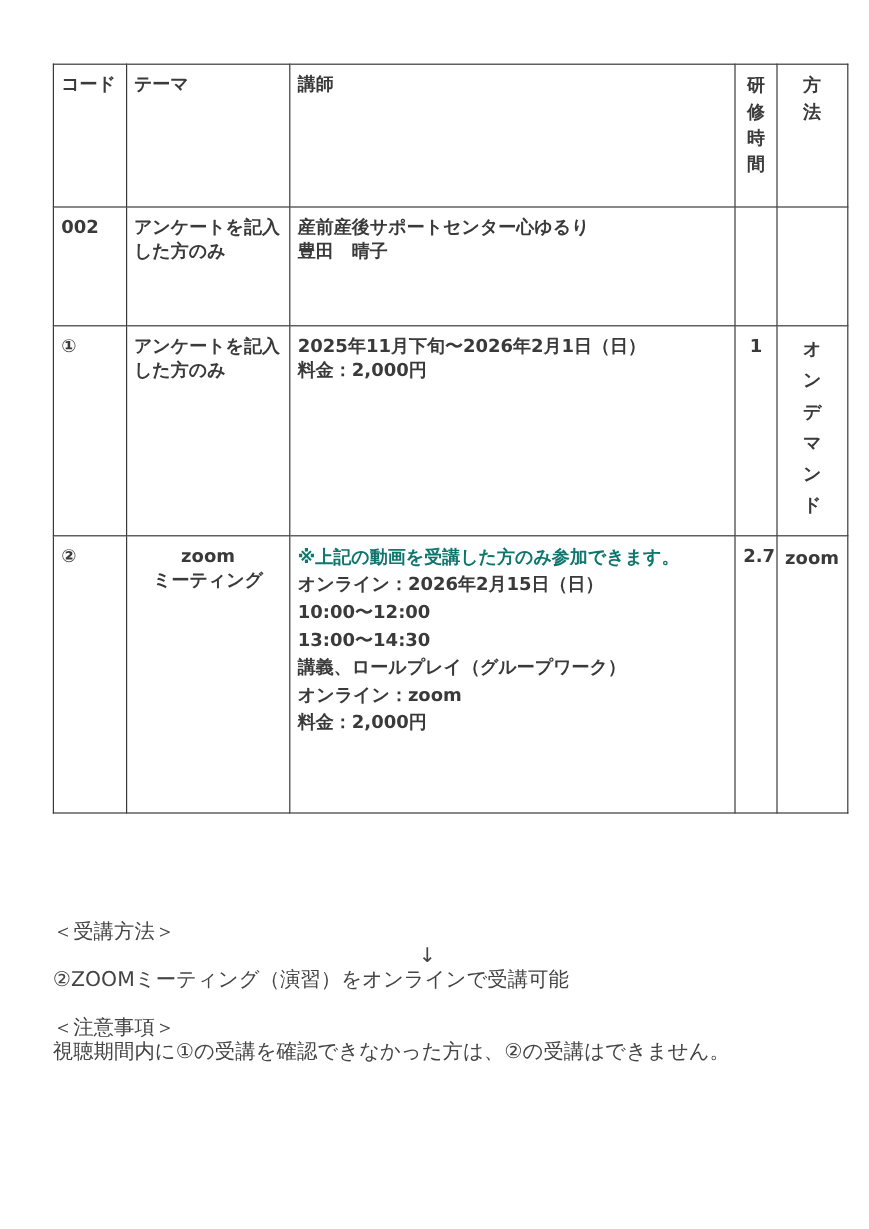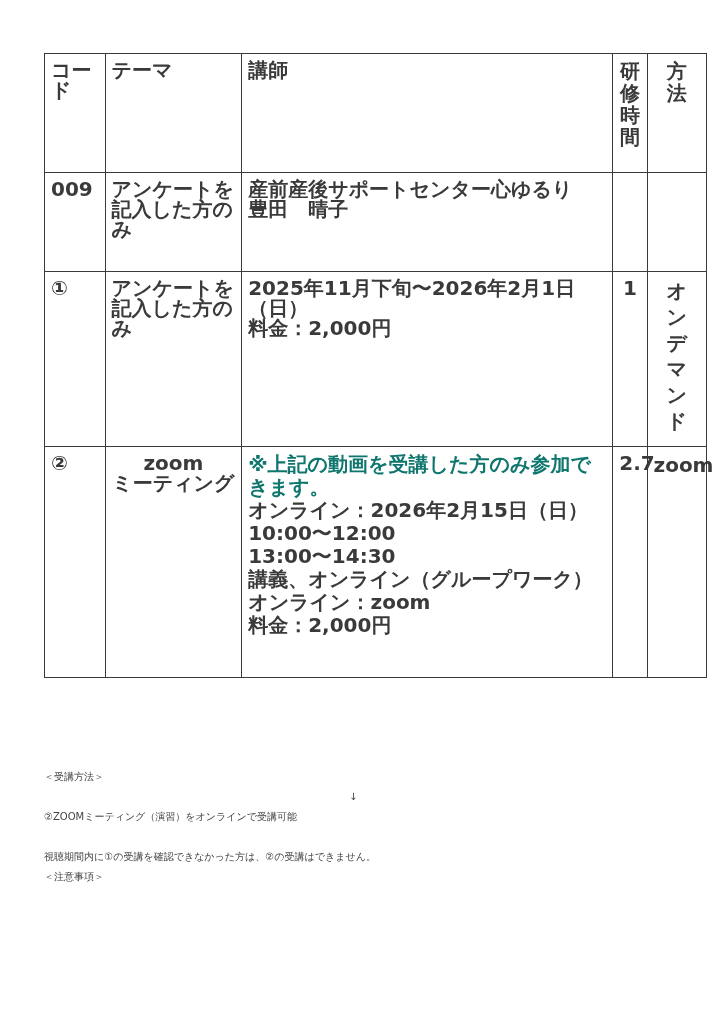--- a/index.html
+++ b/index.html
@@ -9,21 +9,21 @@
     color: #3a3a3a;
   }
   table.schedule {
     position: absolute; left: 44px; top: 53px;
     width: 663px; border-collapse: collapse; table-layout: fixed;
   }
   table.schedule td {
     border: 1.5px solid #3a3a3a;
     vertical-align: top;
     padding: 6px 6px 4px 6px;
-    font-size: 20px; font-weight: bold; line-height: 20px;
+    font-size: 15px; font-weight: bold; line-height: 20px;
     color: #3a3a3a;
   }
   .col1 { width: 55px; }
   .col2 { width: 124px; }
   .col3 { width: 337px; }
   .col4 { width: 31px; }
   .col5 { width: 54px; }
   .vert { display: block; text-align: center; line-height: 22px; }
   .vert span { display: block; }
   .hdr-row td { height: 108px; }
@@ -31,21 +31,21 @@
   .row-period td { height: 35px; padding-top: 12px; }
   .row-1 td { height: 164px; }
   .row-2 td { height: 218px; }
   .center { text-align: center; }
   .red { color: #0f766e; }
   .line { display: block; }
   .lh24 .line { line-height: 23px; }
   .zoom-method { font-size: 17px; text-align: center; padding-top: 8px !important; }
   .notes {
     position: absolute; left: 44px; top: 767px; width: 660px;
-    font-size: 10px; line-height: 20px; color: #444;
+    font-size: 17px; line-height: 20px; color: #444;
     font-weight: normal;
   }
   .notes .line { display: block; height: 20px; }
   .notes .arrow { padding-left: 305px; }
   .notes .spacer { height: 20px; }
 </style>
 </head>
 <body>
 
 <table class="schedule">
@@ -71,21 +71,21 @@
     </td>
     <td>
       <span class="vert">
         <span>方</span>
         <span>法</span>
       </span>
     </td>
   </tr>
 
   <tr class="row-008">
-    <td>009</td>
+    <td>002</td>
     <td>アンケートを記入した方のみ</td>
     <td>
       <span class="line">産前産後サポートセンター心ゆるり</span>
       <span class="line">豊田　晴子</span>
     </td>
     <td></td>
     <td></td>
   </tr>
 
 
@@ -113,30 +113,30 @@
     <td>②</td>
     <td class="center">
       <span class="line">zoom</span>
       <span class="line">ミーティング</span>
     </td>
     <td class="lh24">
       <span class="line red">※上記の動画を受講した方のみ参加できます。</span>
       <span class="line">オンライン：2026年2月15日（日）</span>
       <span class="line">10:00〜12:00</span>
       <span class="line">13:00〜14:30</span>
-      <span class="line">講義、オンライン（グループワーク）</span>
+      <span class="line">講義、ロールプレイ（グループワーク）</span>
       <span class="line">オンライン：zoom</span>
       <span class="line">料金：2,000円</span>
     </td>
     <td class="center">2.7</td>
     <td class="zoom-method">zoom</td>
   </tr>
 </tbody>
   </table>
 
 <div class="notes">
   <span class="line">＜受講方法＞</span>
   <span class="line arrow">↓</span>
   <span class="line">②ZOOMミーティング（演習）をオンラインで受講可能</span>
   <span class="line spacer"></span>
+  <span class="line">＜注意事項＞</span>
   <span class="line">視聴期間内に①の受講を確認できなかった方は、②の受講はできません。</span>
-  <span class="line">＜注意事項＞</span>
 </div>
 
 </body></html>

